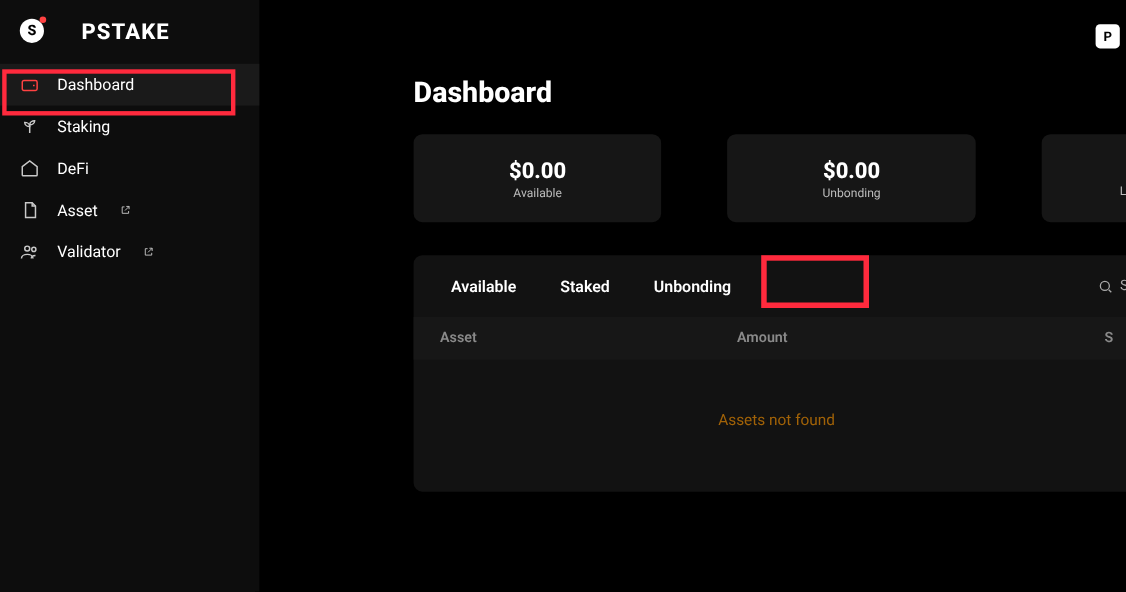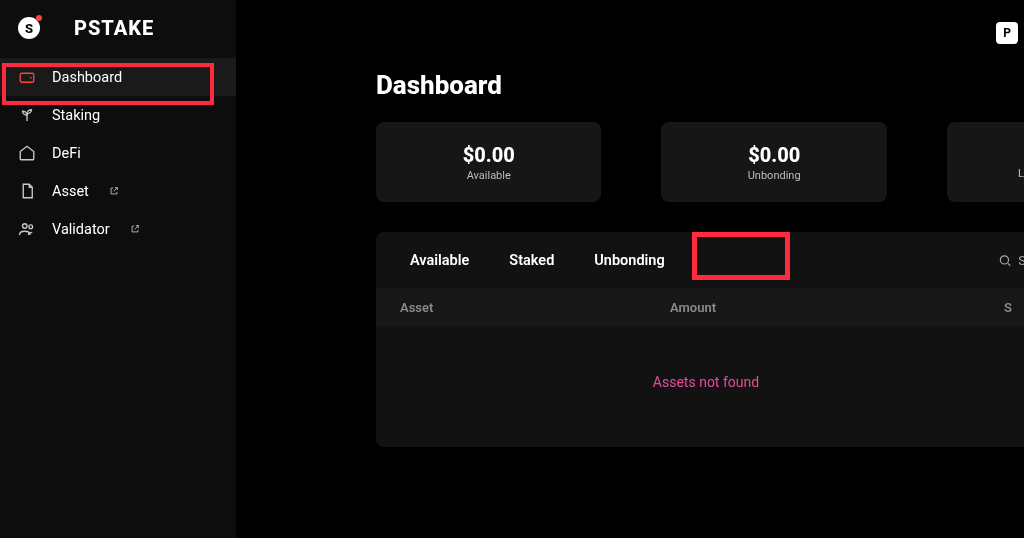--- a/index.html
+++ b/index.html
@@ -48,21 +48,21 @@
 
 .highlight-tab { position: absolute; left: 456px; top: 232px; width: 98px; height: 48px; border: 5px solid #ff2a3d; pointer-events: none; z-index: 5; }
 
 .thead { display: flex; background: #171717; padding: 12px 24px; font-size: 13px; color: #8a8a8a; font-weight: 600; }
 .col-asset   { flex: 0 0 270px; }
 .col-validator{ flex: 0 0 190px; }
 .col-amount  { flex: 0 0 140px; text-align: left; }
 .col-extra   { flex: 1; text-align: right; }
 
 .tbody { min-height: 120px; display: flex; align-items: center; justify-content: center; }
-.empty-text { font-size: 14px; color: #ec4899; padding-top:40px; padding-bottom:50px;}
+.empty-text { font-size: 14px; color: #a16207; padding-top:40px; padding-bottom:50px;}
 
 </style>
 </head>
 <body>
 
 <div class="app">
 
   <aside class="sidebar">
     <div class="logo-wrap">
       <div class="logo-badge">

